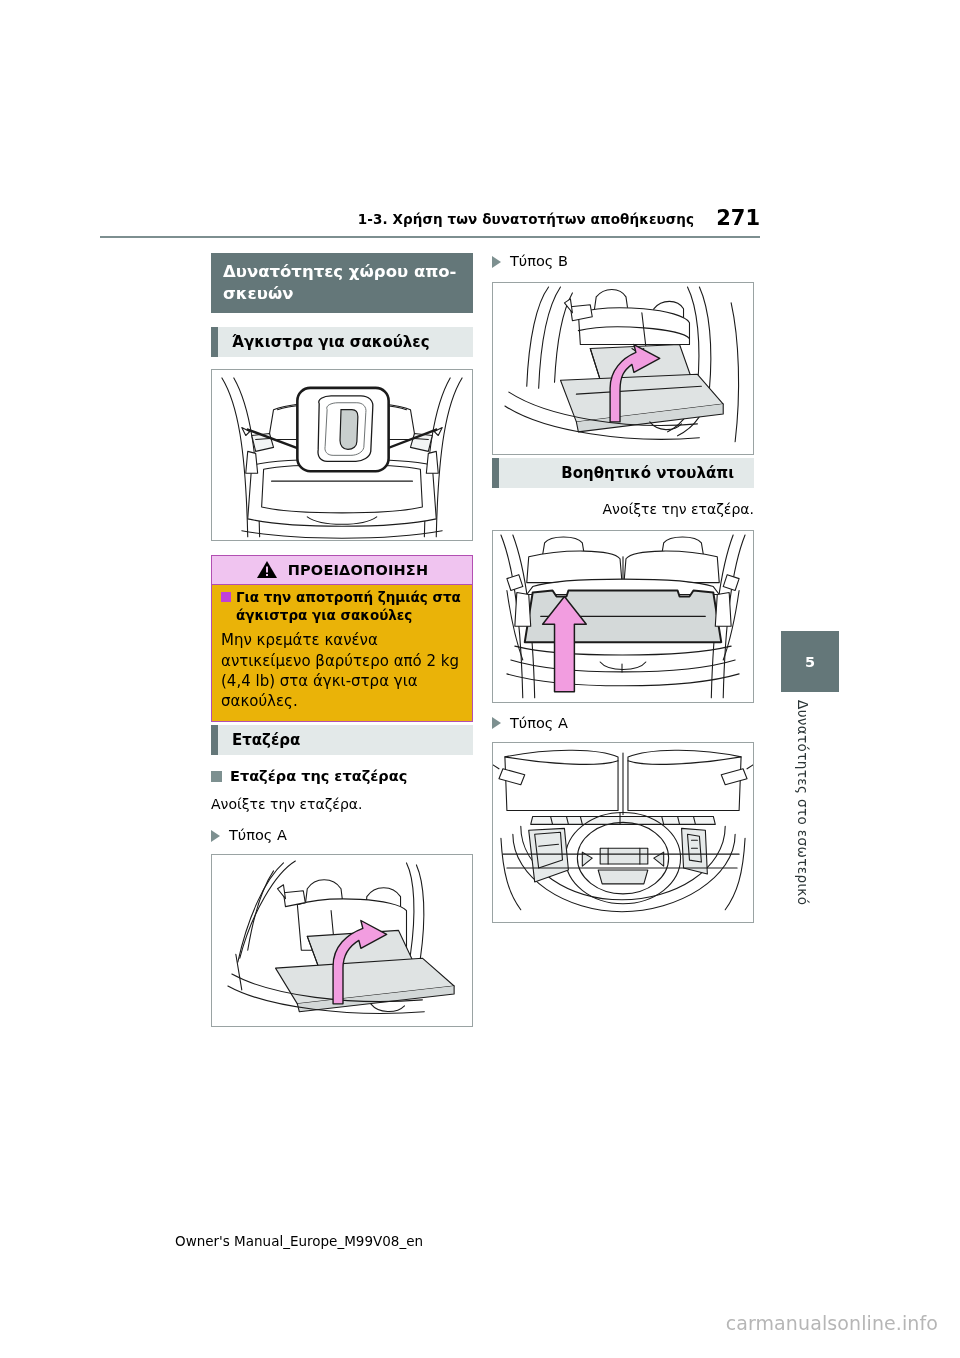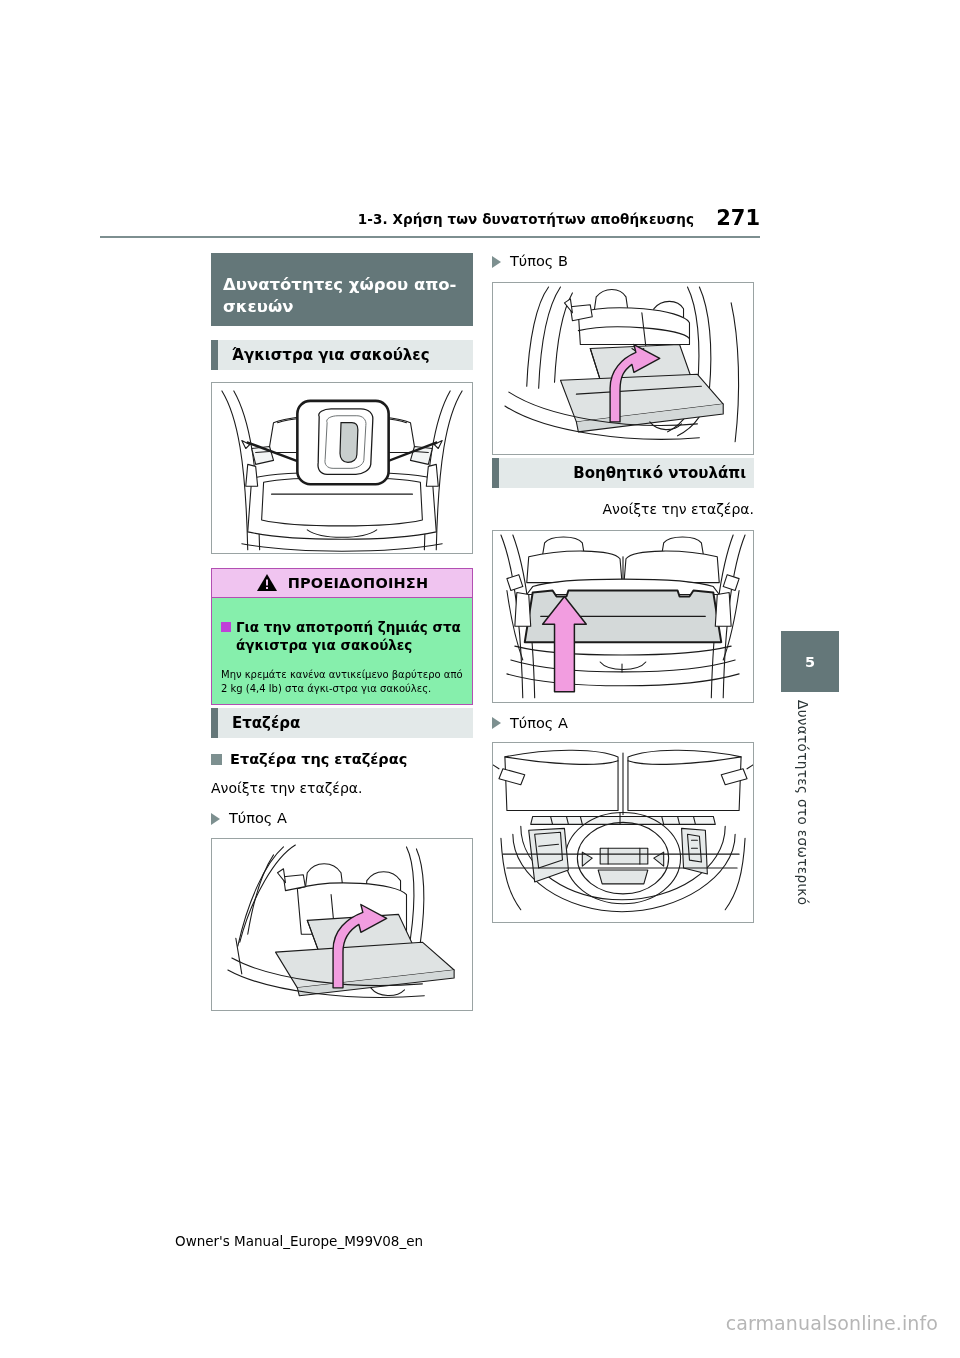--- a/index.html
+++ b/index.html
@@ -60,32 +60,32 @@
     text-align: right;
   }
 
   
   .section-header {
     background: #647779;
     color: #ffffff;
     font-size: 16.5px;
     font-weight: bold;
     line-height: 1.32;
-    padding: 21px 10px 8px 12px;
+    padding: 8px 10px 8px 12px;
     box-sizing: border-box;
     width: 100%;
   }
 
   
   .sub-header {
     background: #e3e9e9;
     font-size: 15px;
     font-weight: bold;
     line-height: 1.2;
-    padding: 6px 8px 6px 14px;
+    padding: 6px 20px 6px 14px;
     box-sizing: border-box;
     width: 100%;
     border-left: 7px solid #647779;
     position: relative;
   }
 
   
   .figure {
     border: 1px solid #9aa3a3;
     background: #ffffff;
@@ -130,55 +130,55 @@
   .body-text {
     font-size: 14px;
     line-height: 1.42;
   }
 
   
   .warn-box {
     border: 1.5px solid #b24fb2;
     box-sizing: border-box;
     width: 100%;
-    background: #86efac;
+    background: #eab308;
   }
   .warn-title-bar {
     background: #f0c4f0;
     display: flex;
     align-items: center;
     justify-content: center;
     gap: 10px;
     padding: 4px 0 5px 0;
     border-bottom: 1.5px solid #b24fb2;
   }
   .warn-title-text {
     font-size: 14.5px;
     font-weight: bold;
     letter-spacing: .2px;
   }
-  .warn-body { padding: 21px 9px 9px 9px; }
+  .warn-body { padding: 4px 9px 9px 9px; }
   .warn-head-row {
     display: flex;
     align-items: flex-start;
     gap: 5px;
     font-size: 13.5px;
     font-weight: bold;
     line-height: 1.3;
   }
   .warn-sq {
     width: 10px; height: 10px;
     background: #c040d8;
     flex: 0 0 auto;
     margin-top: 3px;
   }
   .warn-text {
-    font-size: 10px;
+    font-size: 15px;
     line-height: 1.36;
-    margin-top: 14px;
+    margin-top: 6px;
   }
 
   
   .side-tab {
     position: absolute;
     left: 781px;
     top: 631px;
     width: 58px;
     height: 61px;
     background: #647779;

